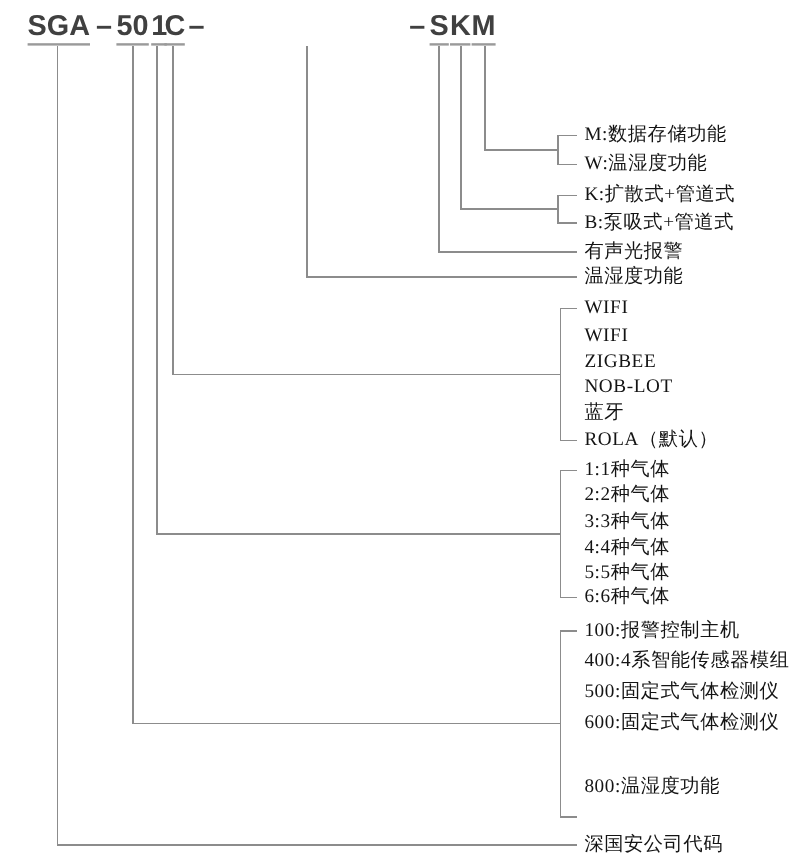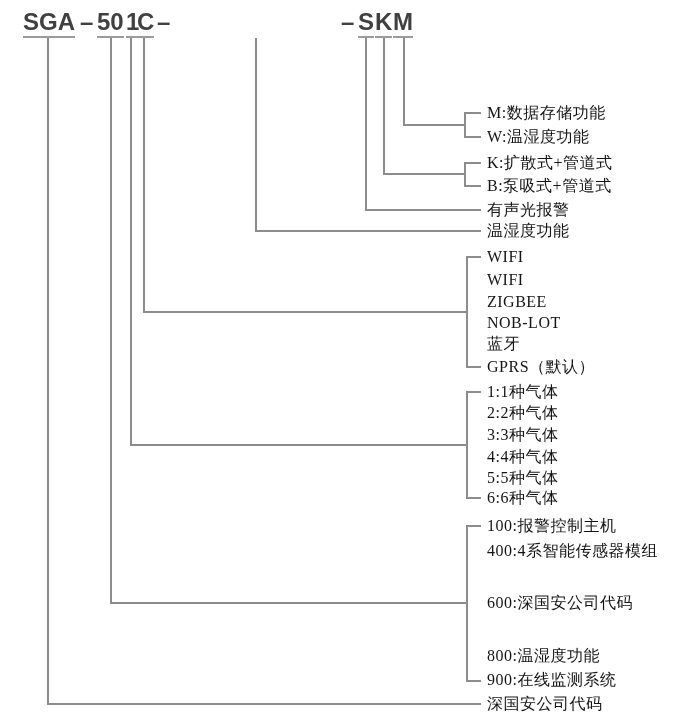--- a/index.html
+++ b/index.html
@@ -107,30 +107,30 @@
   <div class="lbl" style="top:186px">B:泵吸式+管道式</div>
 
   <div class="lbl" style="top:210px">有声光报警</div>
   <div class="lbl" style="top:231px">温湿度功能</div>
 
   <div class="lbl" style="top:257px">WIFI</div>
   <div class="lbl" style="top:280px">WIFI</div>
   <div class="lbl" style="top:302px">ZIGBEE</div>
   <div class="lbl" style="top:323px">NOB-LOT</div>
   <div class="lbl" style="top:344px">蓝牙</div>
-  <div class="lbl" style="top:367px">GPRS（默认）</div>
+  <div class="lbl" style="top:367px">ROLA（默认）</div>
 
   <div class="lbl" style="top:392px">1:1种气体</div>
   <div class="lbl" style="top:413px">2:2种气体</div>
   <div class="lbl" style="top:435px">3:3种气体</div>
   <div class="lbl" style="top:457px">4:4种气体</div>
   <div class="lbl" style="top:478px">5:5种气体</div>
   <div class="lbl" style="top:498px">6:6种气体</div>
 
   <div class="lbl" style="top:526px">100:报警控制主机</div>
   <div class="lbl" style="top:551px">400:4系智能传感器模组</div>
-  <div class="lbl" style="top:603px">600:深国安公司代码</div>
+  <div class="lbl" style="top:577px">500:固定式气体检测仪</div>
+  <div class="lbl" style="top:603px">600:固定式气体检测仪</div>
   <div class="lbl" style="top:656px">800:温湿度功能</div>
-  <div class="lbl" style="top:680px">900:在线监测系统</div>
 
   <div class="lbl" style="top:704px">深国安公司代码</div>
 
 </div>
 
 </body></html>

